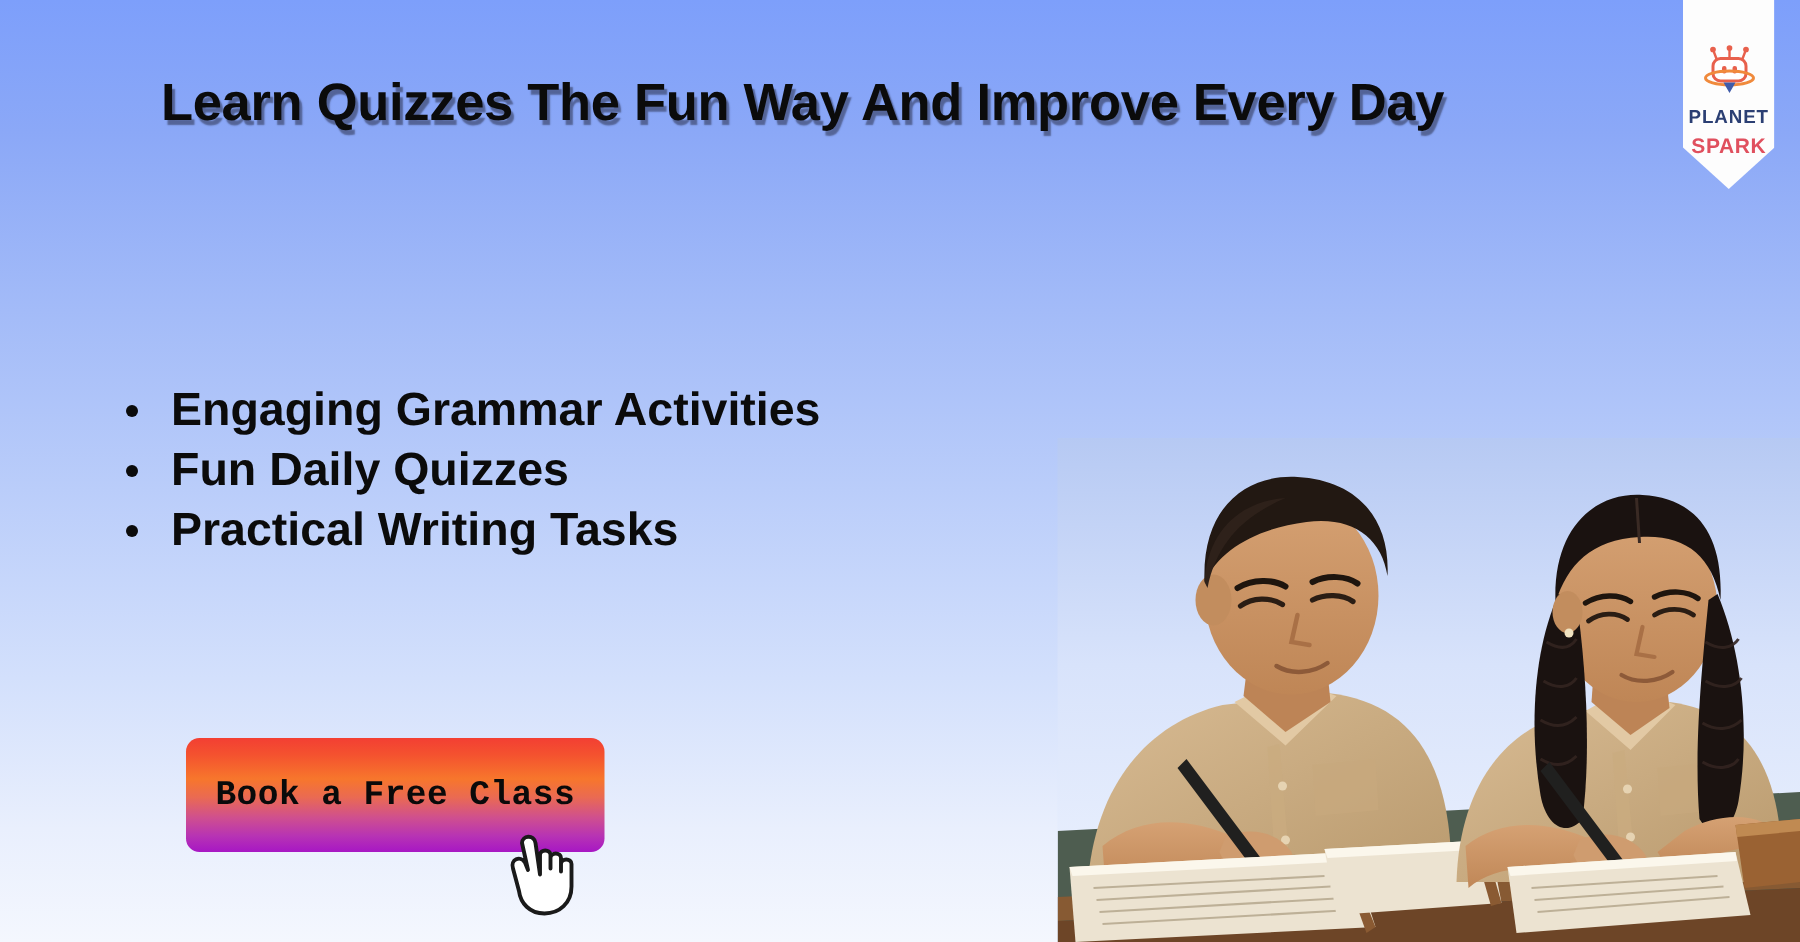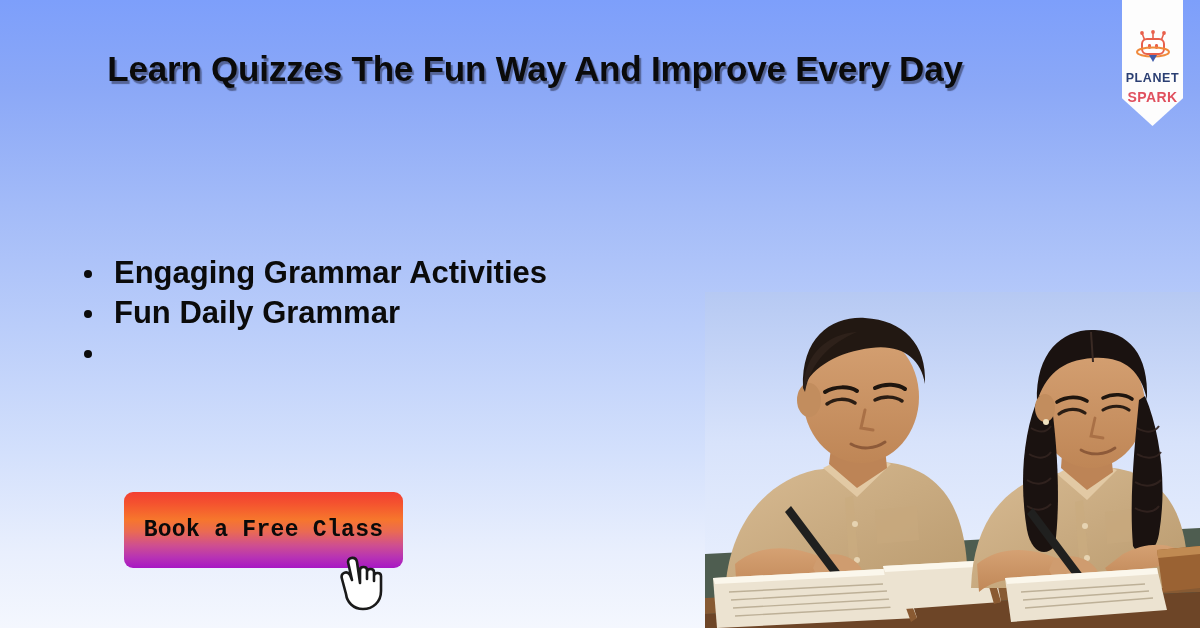--- a/index.html
+++ b/index.html
@@ -170,24 +170,25 @@
 
   <div id="headline">Learn Quizzes The Fun Way And Improve Every Day</div>
 
   <ul id="bullets">
     <li>
       <span class="bullet-dot"></span>
       <span>Engaging Grammar Activities</span>
     </li>
     <li>
       <span class="bullet-dot"></span>
-      <span>Fun Daily Grammar</span>
+      <span>Fun Daily Quizzes</span>
     </li>
     <li>
       <span class="bullet-dot"></span>
+      <span>Practical Writing Tasks</span>
     </li>
   </ul>
 
   <div id="cta-wrap">
     <button id="cta-button">Book a Free Class</button>
     <svg id="cursor-hand" viewBox="0 0 74 74">
       <path d="M18 23 C18 18, 26 17, 27 23 L30 44 L30 31 C30 27, 37 27, 37 31
                L37 40 L37 33 C37 29, 44 29, 44 33 L44 42 L44 37 C44 33, 51 33, 51 37
                L51 52 C51 63, 43 70, 33 70 C23 70, 17 63, 16 55 L12 40
                C10 34, 17 31, 20 36 L22 41 Z" fill="#ffffff" stroke="#1a1a1a" stroke-width="2.6" stroke-linejoin="round"></path>

